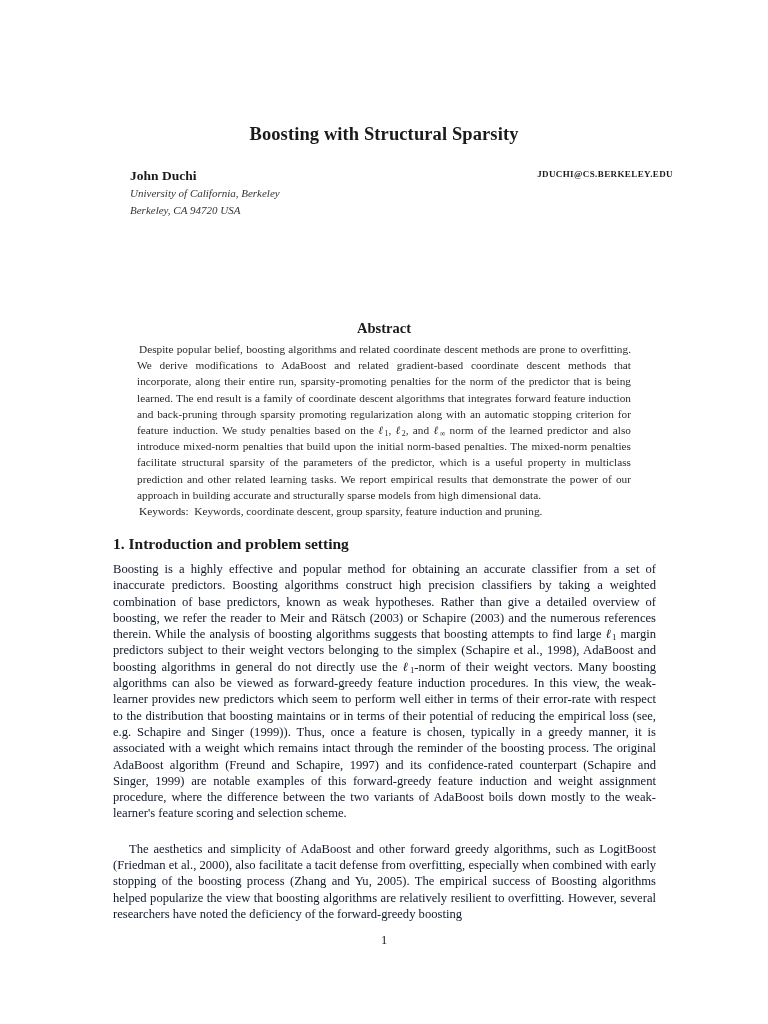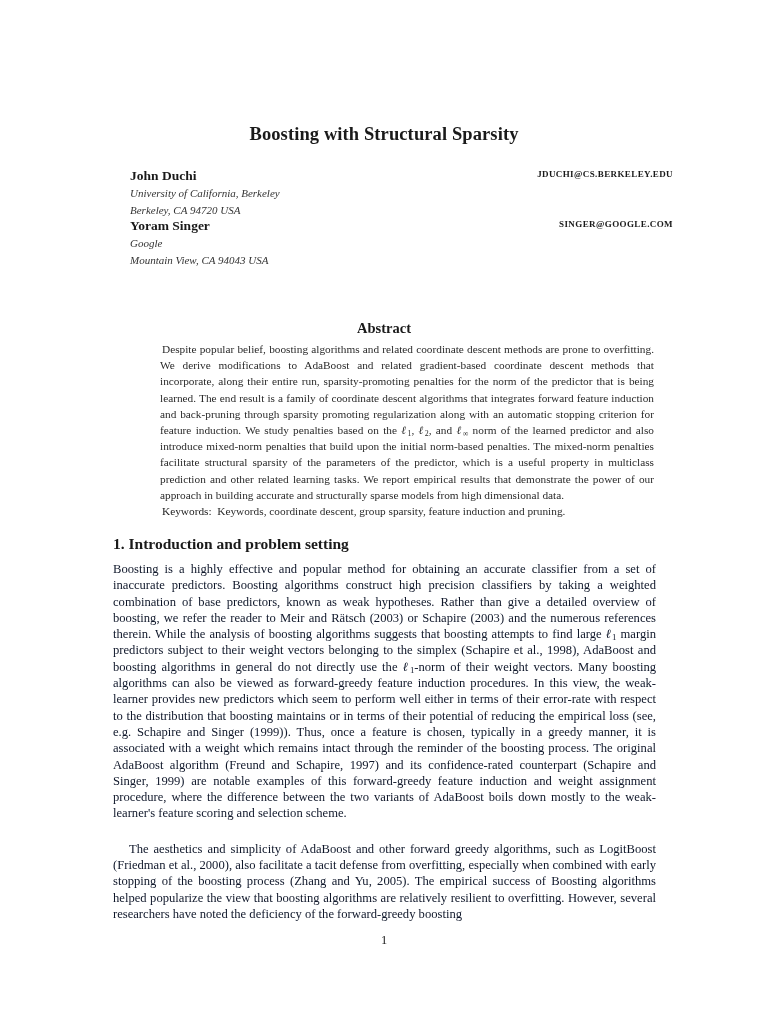--- a/index.html
+++ b/index.html
@@ -9,21 +9,21 @@
   .title { position: absolute; top: 124px; left: 0; width: 768px; text-align: center;
            font-family: "Liberation Serif", serif; font-weight: bold; font-size: 18.5px; letter-spacing: 0.1px; }
   .author-block { position: absolute; left: 130px; width: 543px; font-family: "Liberation Serif", serif; }
   .author-name { font-weight: bold; font-size: 13.5px; line-height: 18px; }
   .author-email { position: absolute; right: 0; top: 2px; font-size: 9px; letter-spacing: 0.4px; text-transform: uppercase; font-weight: bold; }
   .affil { font-style: italic; font-size: 11px; line-height: 17px; color: #333; }
   .abstract-title { position: absolute; top: 320px; left: 0; width: 768px; text-align: center;
                     font-family: "Liberation Serif", serif; font-weight: bold; font-size: 14.5px; }
   .abstract { position: absolute; left: 137px; top: 341px; width: 494px;
               font-family: "Liberation Serif", serif; font-size: 11.3px; line-height: 16.2px;
-              text-align: justify; color: #2a2a2a; margin-left: 23px; }
+              text-align: justify; color: #2a2a2a; }
   .abstract p { margin: 0; text-indent: 2px; }
   .keywords { margin-top: 0; }
   .keywords b { font-weight: normal; color: #1a1a1a; }
   .section-title { position: absolute; left: 113px; top: 535px; font-family: "Liberation Serif", serif;
                    font-weight: bold; font-size: 15.5px; text-align: right; }
   .body-text { position: absolute; left: 113px; top: 561px; width: 543px;
                font-family: "Liberation Serif", serif; font-size: 12.6px; line-height: 16.3px;
                text-align: justify; color: #0f172a; }
   .body-text p { margin: 0; }
   .body-text p.indent { text-indent: 16px; margin-top: 19px; }
@@ -38,26 +38,20 @@
 
   <div class="title">Boosting with Structural Sparsity</div>
 
   <div class="author-block" style="top:167px;">
     <div class="author-name">John Duchi</div>
     <div class="author-email">jduchi@cs.berkeley.edu</div>
     <div class="affil">University of California, Berkeley</div>
     <div class="affil">Berkeley, CA 94720 USA</div>
   </div>
 
-  <div class="author-block" style="top:217px;">
-    <div class="author-name">Yoram Singer</div>
-    <div class="author-email">singer@google.com</div>
-    <div class="affil">Google</div>
-    <div class="affil">Mountain View, CA 94043 USA</div>
-  </div>
 
   <div class="abstract-title">Abstract</div>
 
   <div class="abstract">
     <p><span>Despite popular belief, boosting algorithms and related coordinate descent methods are prone to overfitting. We derive modifications to AdaBoost and related gradient-based coordinate descent methods that incorporate, along their entire run, sparsity-promoting penalties for the norm of the predictor that is being learned. The end result is a family of coordinate descent algorithms that integrates forward feature induction and back-pruning through sparsity promoting regularization along with an automatic stopping criterion for feature induction. We study penalties based on the </span><i>ℓ</i><sub>1</sub><span>, </span><i>ℓ</i><sub>2</sub><span>, and </span><i>ℓ</i><sub>∞</sub><span> norm of the learned predictor and also introduce mixed-norm penalties that build upon the initial norm-based penalties. The mixed-norm penalties facilitate structural sparsity of the parameters of the predictor, which is a useful property in multiclass prediction and other related learning tasks. We report empirical results that demonstrate the power of our approach in building accurate and structurally sparse models from high dimensional data.</span></p>
     <p class="keywords"><b>Keywords:</b>&nbsp;&nbsp;<span>Keywords, coordinate descent, group sparsity, feature induction and pruning.</span></p>
   </div>
 
   <div class="section-title">1. Introduction and problem setting</div>
 

